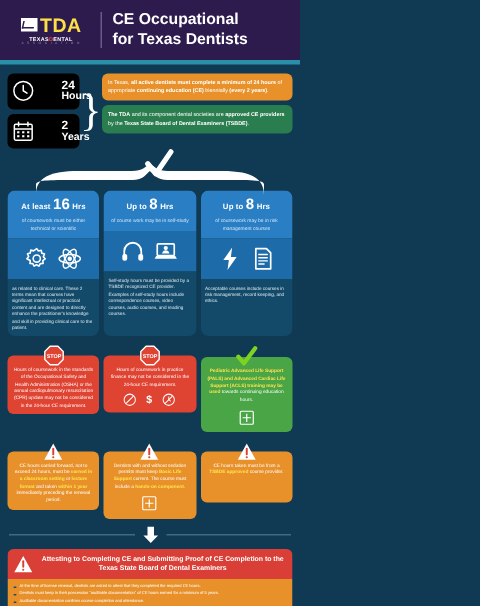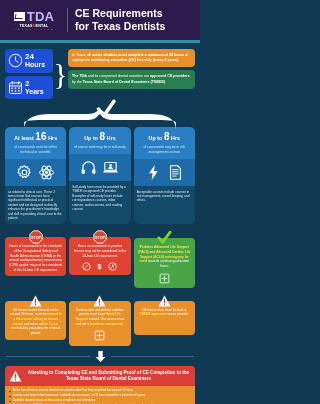--- a/index.html
+++ b/index.html
@@ -24,36 +24,36 @@
   .logo-top { display:flex; align-items:center; gap:2px; }
   .logo-mark {
     width:11px; height:9px; background:#fff;
     position:relative; flex:none;
   }
   .logo-mark:after {
     content:""; position:absolute; left:1.5px; top:2px;
     width:7px; height:4px; border-left:1.3px solid #2d1b4e;
     border-bottom:1.3px solid #2d1b4e; transform:skewX(-12deg);
   }
-  .logo-tda { color:#c4b5fd; font-size:13px; font-weight:bold; letter-spacing:0.3px; line-height:1;text-align:right; }
+  .logo-tda { color:#fde047; font-size:13px; font-weight:bold; letter-spacing:0.3px; line-height:1;text-align:right; }
   .logo-sub { font-size:3.6px; color:#fff; letter-spacing:0.25px; margin-top:1px; font-weight:bold; }
   .logo-sub .red { color:#e8492f; }
   .logo-sub2 { font-size:2.2px; color:#9b8fb5; letter-spacing:0.9px; margin-top:0.5px; }
   .divider-v { width:1px; height:24px; background:#6a5a85; margin:0 7px; }
   .header-title { color:#fff; font-size:10.5px; font-weight:bold; line-height:1.22; }
 
   .teal-bar { height:3px; background:#2a8fa8; }
 
   
   .top-section { position:relative; padding:6px 5px 2px 5px; display:flex; gap:3px; }
 
   .time-col { width:48px; display:flex; flex-direction:column; gap:3px; flex:none; }
   .time-card {
-    background:#1d4ed8; border-radius:4px; padding:4px 3px;
-    display:flex; align-items:center; gap:2px;
+    background:#000000; border-radius:4px; padding:4px 3px;
+    display:flex; align-items:center; gap:18px;
   }
   .t-icon { width:15px; height:15px; flex:none; }
   .t-text { color:#fff; font-size:8px; font-weight:bold; line-height:1.05; }
   .t-text small { display:block; font-size:7px; font-weight:bold; }
 
   .brace {
     width:9px; flex:none; display:flex; align-items:center; justify-content:center;
     color:#fff; font-size:30px; font-weight:100; line-height:0;
     font-family:"Liberation Serif", serif;
   }
@@ -140,21 +140,21 @@
   <div class="logo-wrap">
     <div class="logo-top">
       <span class="logo-mark"></span>
       <span class="logo-tda">TDA</span>
     </div>
     <div class="logo-sub"><span>TEXAS</span><span class="red">D</span><span>ENTAL</span></div>
     <div class="logo-sub2">A S S O C I A T I O N</div>
   </div>
   <div class="divider-v"></div>
   <div class="header-title">
-    <div>CE Requirements</div>
+    <div>CE Occupational</div>
     <div>for Texas Dentists</div>
   </div>
 </div>
 <div class="teal-bar"></div>
 
 <div class="top-section">
   <div class="time-col">
     <div class="time-card">
       <svg class="t-icon" viewBox="0 0 24 24">
         <circle cx="12" cy="12" r="10" fill="none" stroke="#fff" stroke-width="1.6"></circle>

